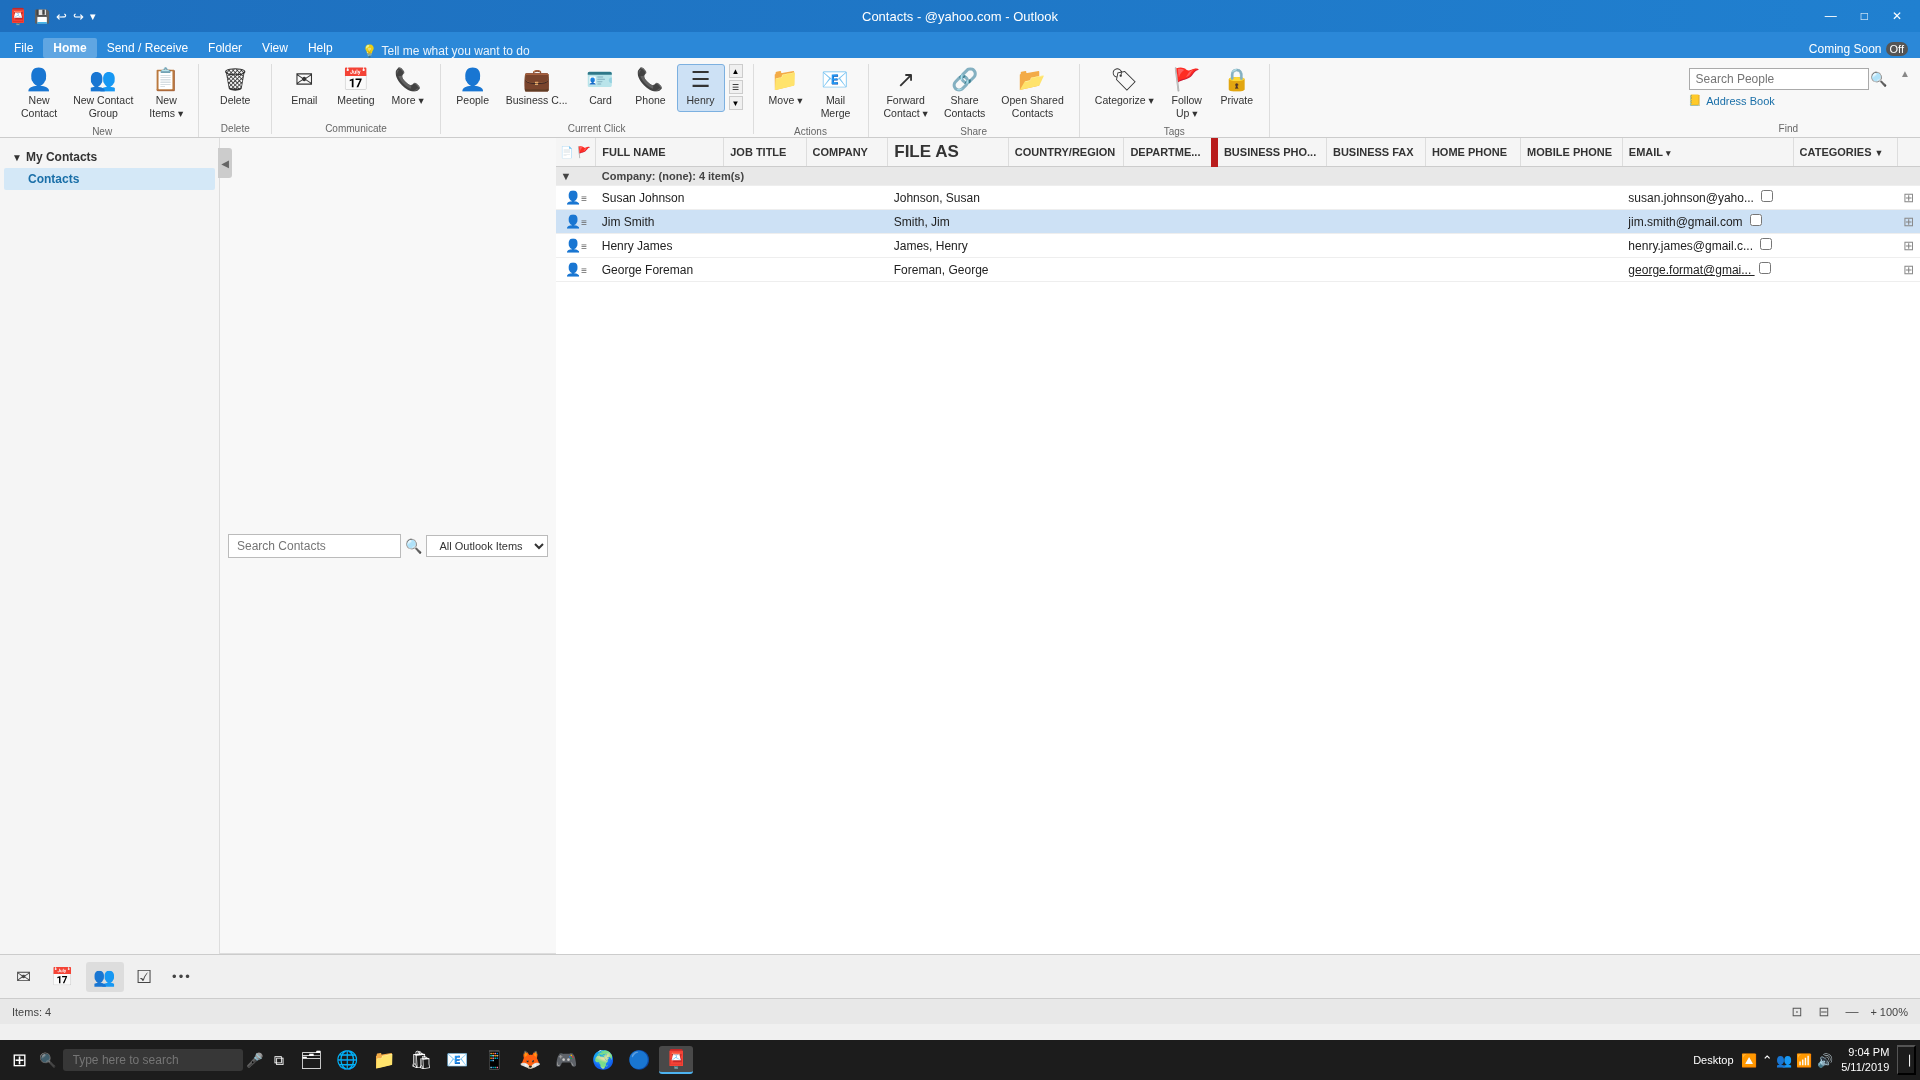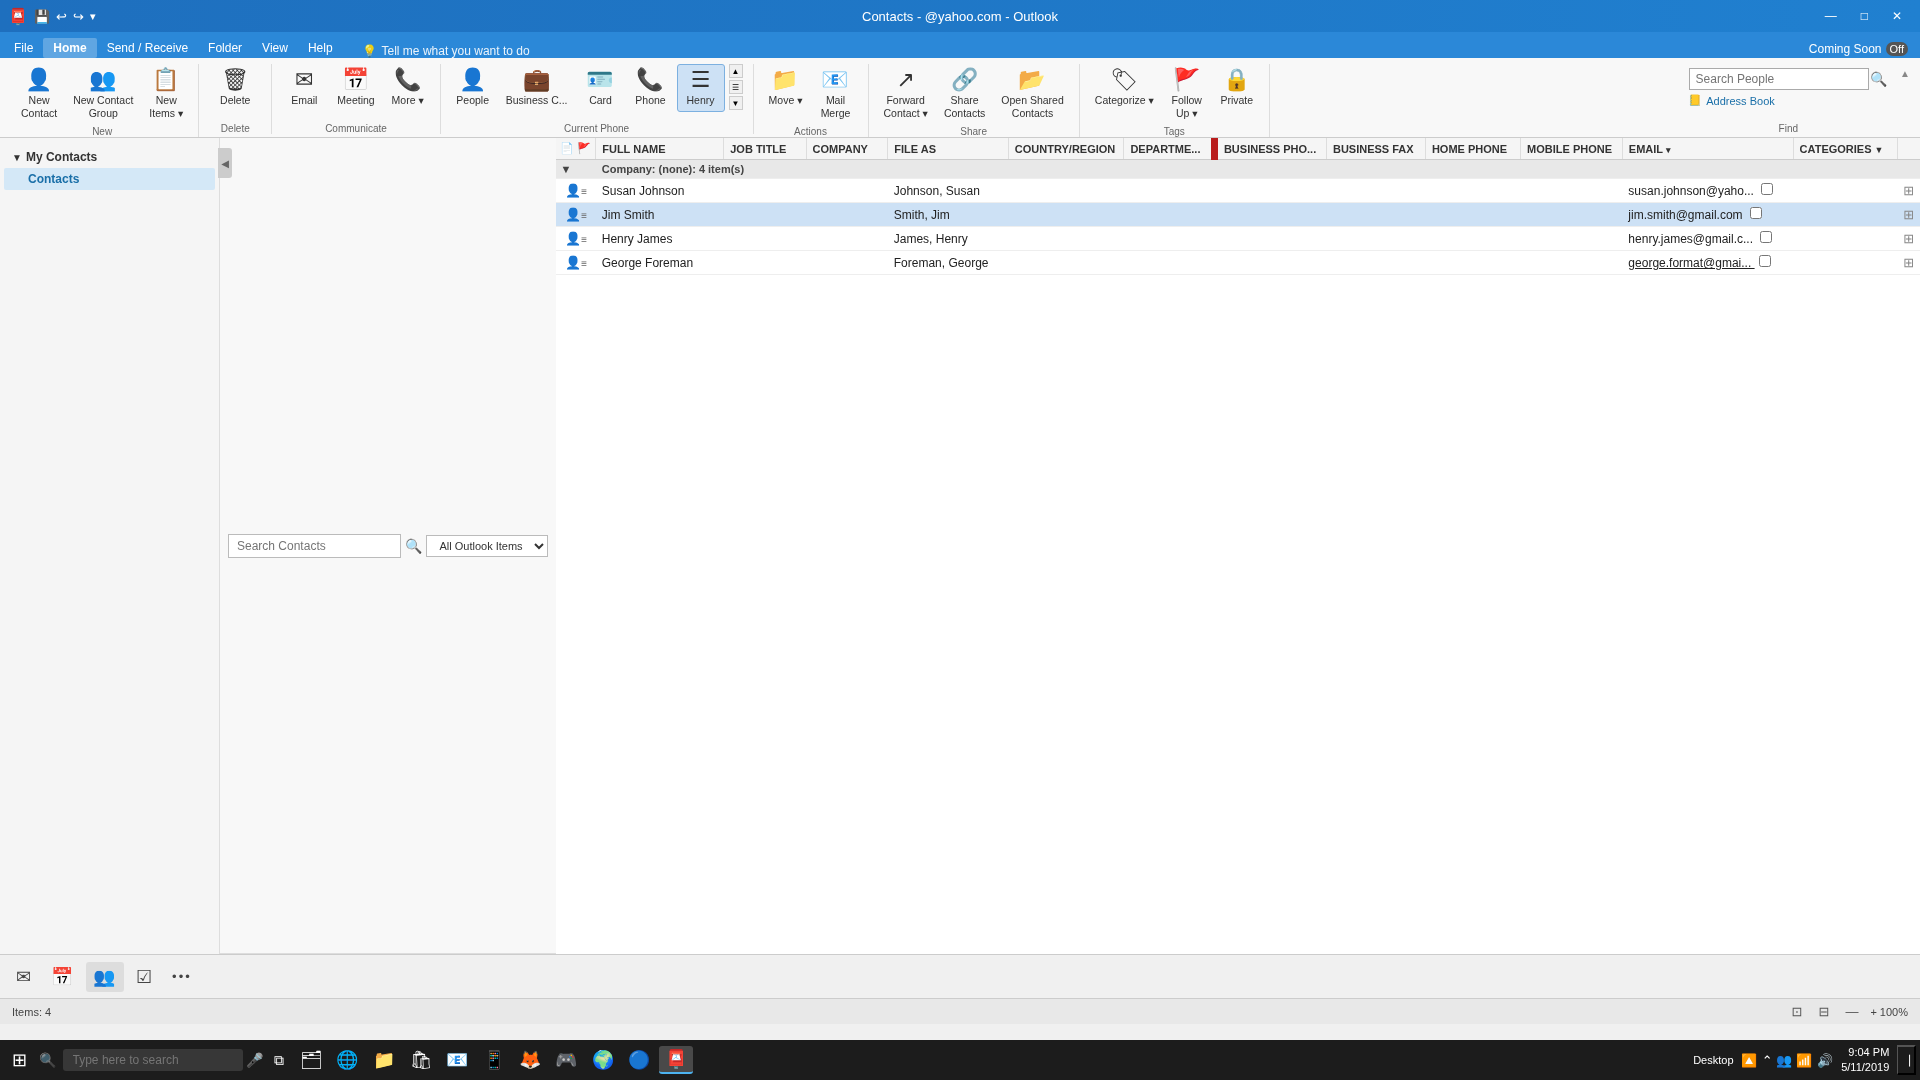--- a/index.html
+++ b/index.html
@@ -449,21 +449,21 @@
         <button class="ribbon-btn active" style="background:#cde1f5; border-color:#7cb0e0;">
           <span class="ribbon-btn-icon">☰</span>
           <span class="ribbon-btn-label">Henry</span>
         </button>
         <div class="view-scroll">
           <button class="view-scroll-btn">▲</button>
           <button class="view-scroll-btn">☰</button>
           <button class="view-scroll-btn">▼</button>
         </div>
       </div>
-      <div class="ribbon-group-label">Current Phone</div>
+      <div class="ribbon-group-label">Current Click</div>
     </div>
 
     <div class="ribbon-group">
       <div class="ribbon-group-buttons">
         <button class="ribbon-btn">
           <span class="ribbon-btn-icon">📁</span>
           <span class="ribbon-btn-label">Move ▾</span>
         </button>
         <button class="ribbon-btn">
           <span class="ribbon-btn-icon">📧</span>
@@ -555,21 +555,21 @@
       <table style="width:100%; border-collapse:collapse; font-size:12px;">
         <thead>
           <tr style="background:#f5f5f5; border-bottom:1px solid #ccc;">
             <th style="width:40px; padding:4px 4px; font-size:11px; font-weight:600; color:#333; border-right:1px solid #ddd; border-bottom:1px solid #ccc;">
               <span>📄</span>
               <span>🚩</span>
             </th>
             <th style="width:180px; padding:4px 6px; font-size:11px; font-weight:600; color:#333; border-right:1px solid #ddd; border-bottom:1px solid #ccc;">FULL NAME</th>
             <th style="width:110px; padding:4px 6px; font-size:11px; font-weight:600; color:#333; border-right:1px solid #ddd; border-bottom:1px solid #ccc;">JOB TITLE</th>
             <th style="width:110px; padding:4px 6px; font-size:11px; font-weight:600; color:#333; border-right:1px solid #ddd; border-bottom:1px solid #ccc;">COMPANY</th>
-            <th style="width:150px; padding:4px 6px; font-size:11px; font-weight:600; color:#333; border-right:1px solid #ddd; border-bottom:1px solid #ccc;">FILE AS</th>
+            <th style="width:150px; padding:4px 6px; font-size:17px; font-weight:600; color:#333; border-right:1px solid #ddd; border-bottom:1px solid #ccc;">FILE AS</th>
             <th style="width:120px; padding:4px 6px; font-size:11px; font-weight:600; color:#333; border-right:1px solid #ddd; border-bottom:1px solid #ccc;">COUNTRY/REGION</th>
             <th style="width:100px; padding:4px 6px; font-size:11px; font-weight:600; color:#333; border-right:7px solid #b91c1c; border-bottom:1px solid #ccc;">DEPARTME...</th>
             <th style="width:120px; padding:4px 6px; font-size:11px; font-weight:600; color:#333; border-right:1px solid #ddd; border-bottom:1px solid #ccc;">BUSINESS PHO...</th>
             <th style="width:110px; padding:4px 6px; font-size:11px; font-weight:600; color:#333; border-right:1px solid #ddd; border-bottom:1px solid #ccc;">BUSINESS FAX</th>
             <th style="width:110px; padding:4px 6px; font-size:11px; font-weight:600; color:#333; border-right:1px solid #ddd; border-bottom:1px solid #ccc;">HOME PHONE</th>
             <th style="width:110px; padding:4px 6px; font-size:11px; font-weight:600; color:#333; border-right:1px solid #ddd; border-bottom:1px solid #ccc;">MOBILE PHONE</th>
             <th style="width:200px; padding:4px 6px; font-size:11px; font-weight:600; color:#333; border-right:1px solid #ddd; border-bottom:1px solid #ccc;">
               EMAIL
               <span style="font-size:9px; cursor:pointer;">▾</span>
             </th>

